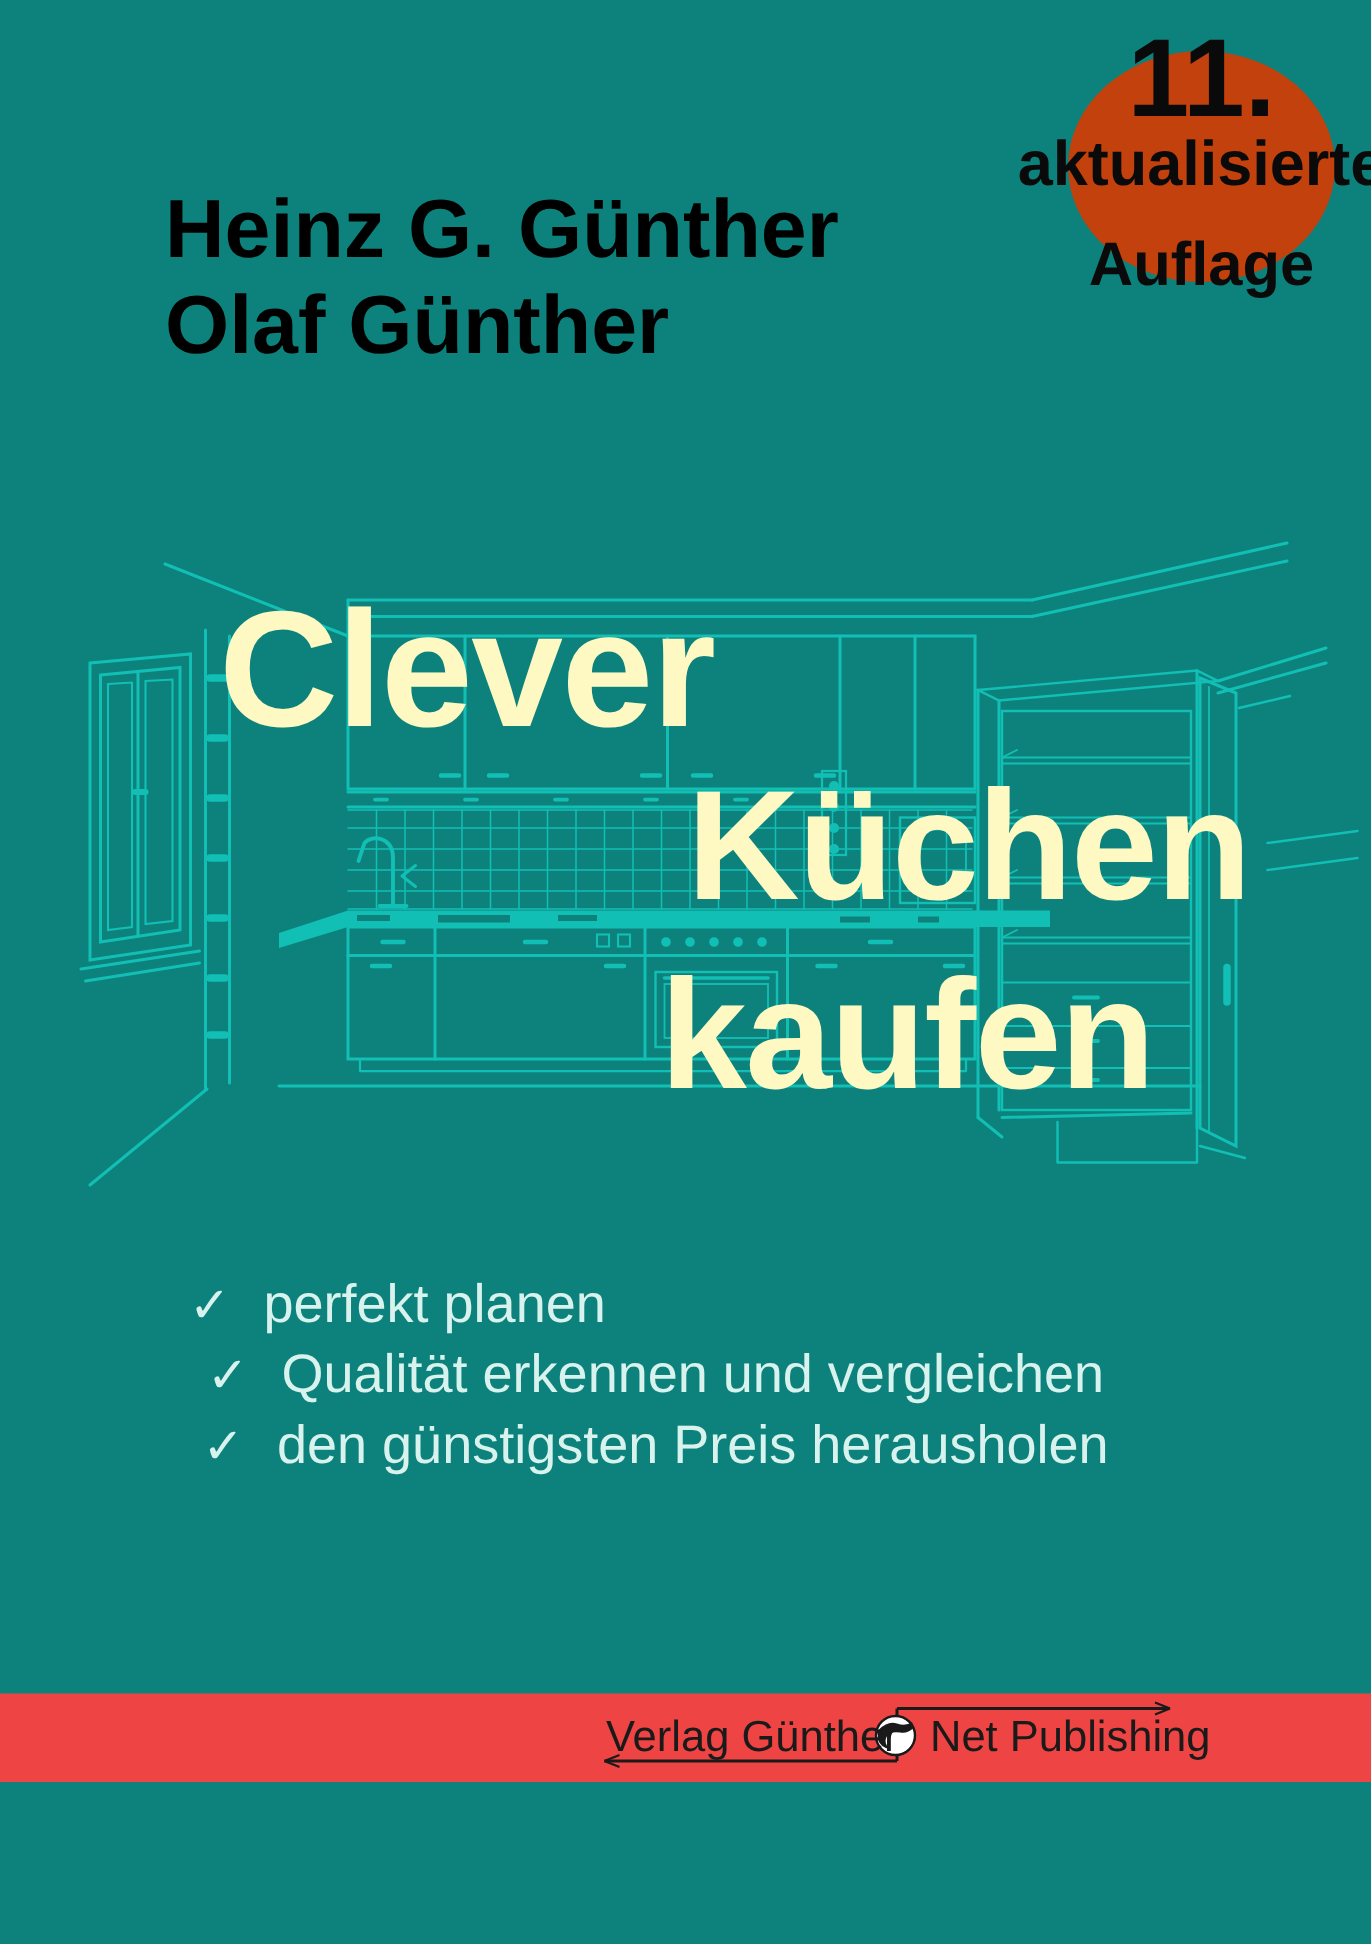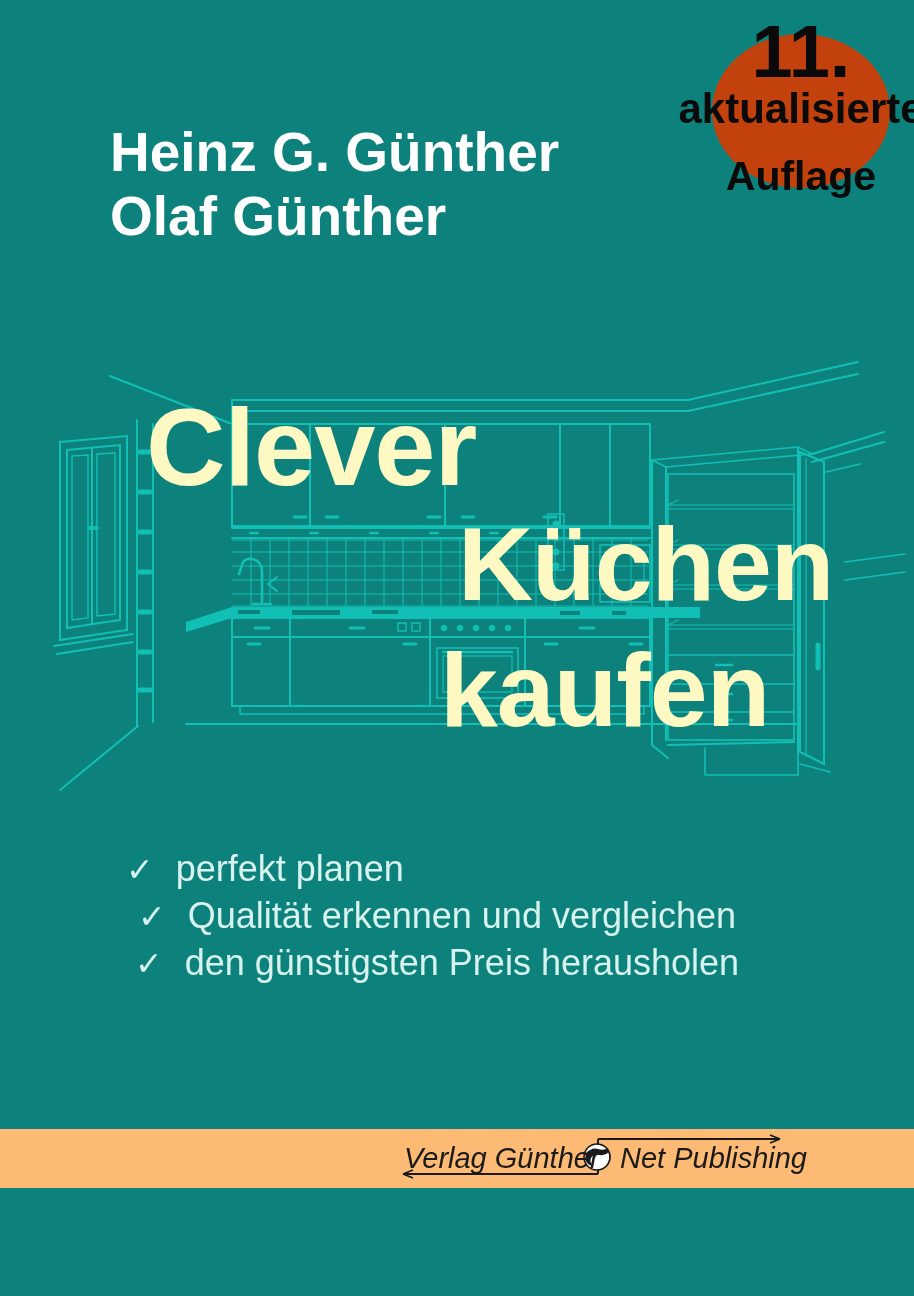--- a/index.html
+++ b/index.html
@@ -19,39 +19,39 @@
     background:#c2410c;border-radius:50%;
     display:flex;flex-direction:column;align-items:center;justify-content:center;
     color:#0a0a0a;text-align:center;
   }
   .badge .num{font-size:74px;font-weight:bold;line-height:0.9;margin-top:-6px;}
   .badge .desc1{font-size:42px;font-weight:bold;line-height:1.05;white-space:nowrap;margin-top:2px;}
   .badge .desc2{font-size:41px;font-weight:bold;line-height:1.0;white-space:nowrap;margin-top:25px;}
 
   
   .authors{
-    position:absolute;left:110px;top:120px;color:#ffffff;
+    position:absolute;left:110px;top:120px;color:#000000;
     font-weight:bold;font-size:55px;line-height:64px;white-space:nowrap;
   }
 
   
   .title-line{position:absolute;color:#fef9c3;font-weight:bold;line-height:1;white-space:nowrap;letter-spacing:-1px;}
   .t1{left:146px;top:392px;font-size:110px;}
   .t2{left:458px;top:512px;font-size:104px;}
   .t3{left:440px;top:638px;font-size:104px;}
 
   
   .bullets{position:absolute;left:126px;top:846px;color:#d8f2ee;font-size:36px;line-height:46px;}
   .bullet{display:flex;align-items:baseline;white-space:nowrap;}
   .bullet .chk{font-size:33px;margin-right:22px;}
   .b2{padding-left:12px;}
   .b3{padding-left:9px;}
 
   
-  .band{position:absolute;left:0;top:1129px;width:914px;height:59px;background:#fdba74;font-style:italic;}
+  .band{position:absolute;left:0;top:1129px;width:914px;height:59px;background:#ef4444;}
   .logo{position:absolute;left:396px;top:0;width:400px;height:59px;}
   .logo .txt{position:absolute;top:13px;color:#1a1a1a;font-size:29px;white-space:nowrap;}
   .logo .txt-left{left:8px;}
   .logo .txt-right{left:224px;}
   .logo svg{position:absolute;left:0;top:0;}
 </style>
 </head>
 <body>
 
 <div class="cover">

